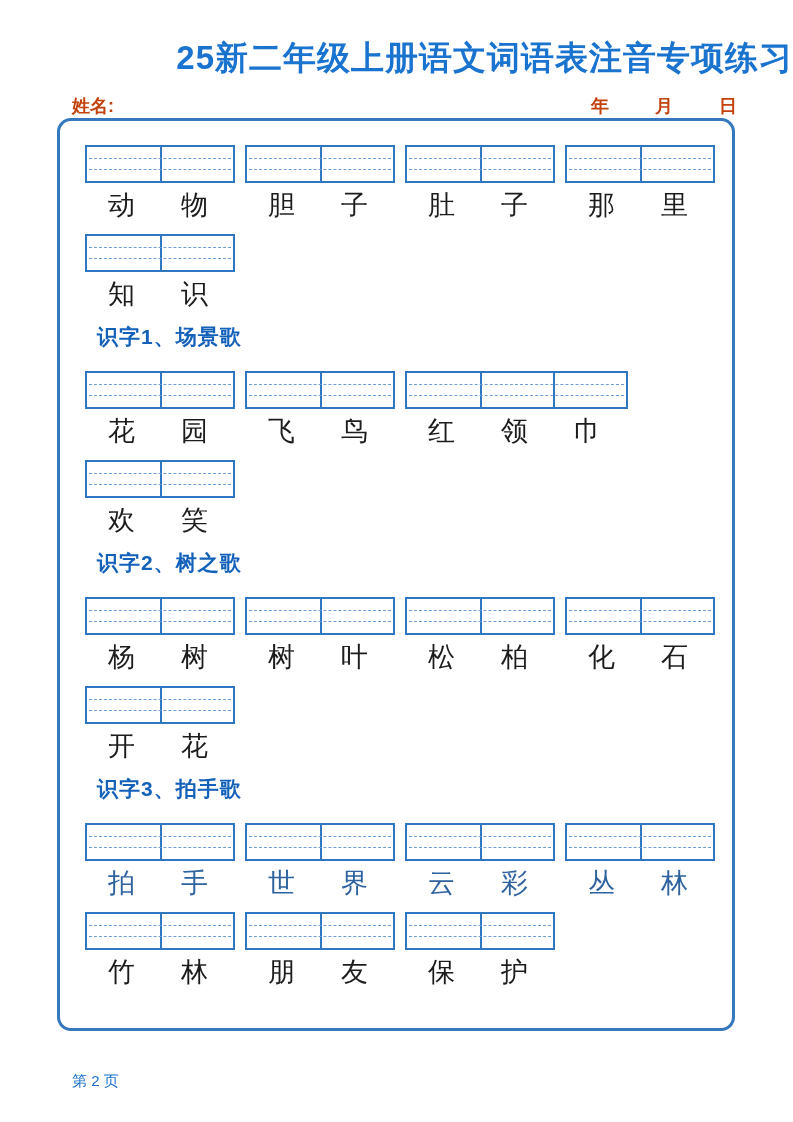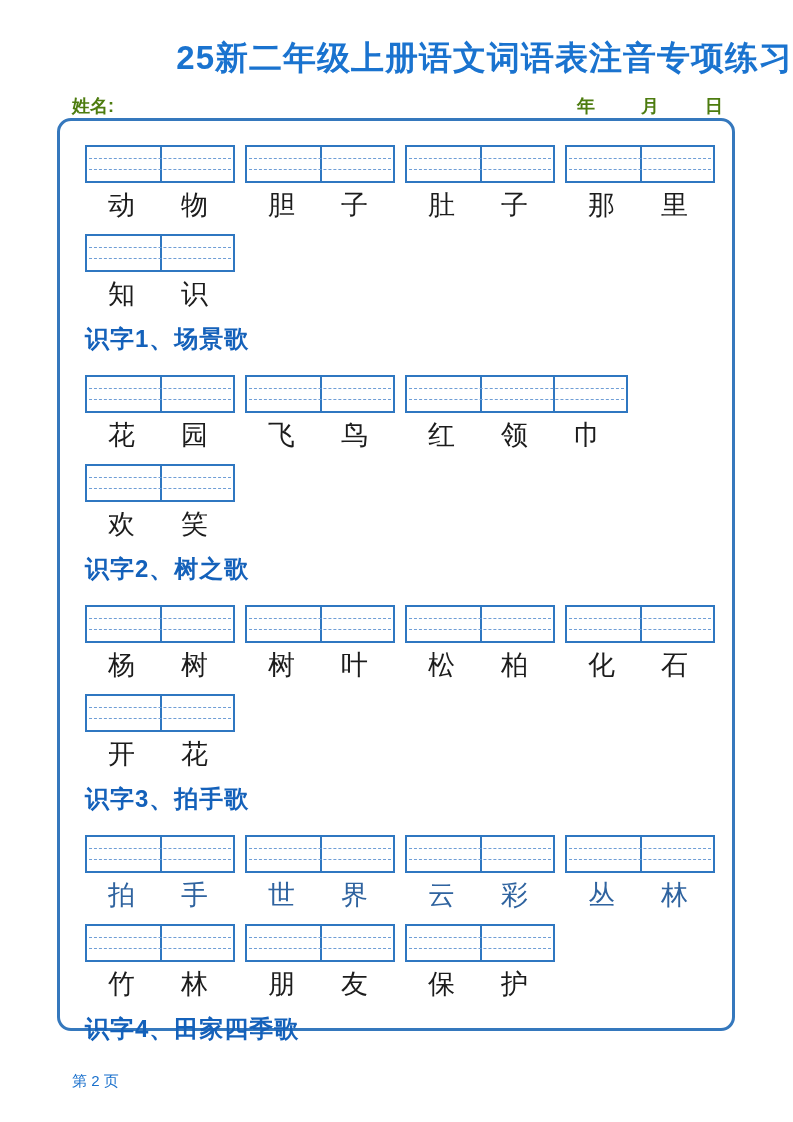--- a/index.html
+++ b/index.html
@@ -6,36 +6,36 @@
   body{
     width:793px;height:1122px;position:relative;background:#ffffff;
     font-family:"Liberation Sans", sans-serif;overflow:hidden;
   }
   .page-title{
     position:absolute;top:36px;left:0;width:100%;text-align:right;
     font-size:33px;font-weight:bold;color:#1a73cf;letter-spacing:1px;
     font-family:"Liberation Sans", sans-serif;
   }
   .meta-row{
-    position:absolute;top:94px;left:72px;right:70px;
+    position:absolute;top:94px;left:72px;right:56px;
     display:flex;justify-content:space-between;align-items:center;
-    color:#4d7c0f;font-size:18px;font-weight:bold;
+    color:#c2410c;font-size:18px;font-weight:bold;
   }
   .date-labels{display:flex;gap:46px;}
   .sheet{
     position:absolute;left:57px;top:118px;width:672px;height:907px;
     border:3px solid #3578bd;border-radius:14px;background:#ffffff;
     box-sizing:content-box;
   }
   .sheet-content{
     padding:24px 0 0 25px;
   }
   .section-header{
-    font-size:24px;font-weight:bold;color:#1461ba;
-    margin:14px 0 20px 0;letter-spacing:1px;
+    font-size:21px;font-weight:bold;color:#1461ba;
+    margin:14px 0 20px 12px;letter-spacing:1px;
     font-family:"Liberation Sans", sans-serif;
   }
   .words-row{display:flex;gap:10px;margin-bottom:14px;}
   .word{display:flex;flex-direction:column;}
   .pbox{
     display:flex;position:relative;height:34px;
     border:2px solid #2f77c1;background:#fff;
   }
   .pbox .cell{width:73px;height:100%;border-left:2px solid #2f77c1;box-sizing:border-box;}
   .pbox .cell:first-child{border-left:none;}
@@ -338,17 +338,16 @@
             <div class="cell"></div>
             <div class="dl l1"></div>
             <div class="dl l2"></div>
           </div>
           <div class="chars">
             <span>保</span>
             <span>护</span>
           </div>
         </div>
       </div>
-      <div class="section-header">识字4、田家四季歌</div>
     </div>
 </div>
 
 <div class="page-footer">第 2 页</div>
 
 </body></html>

